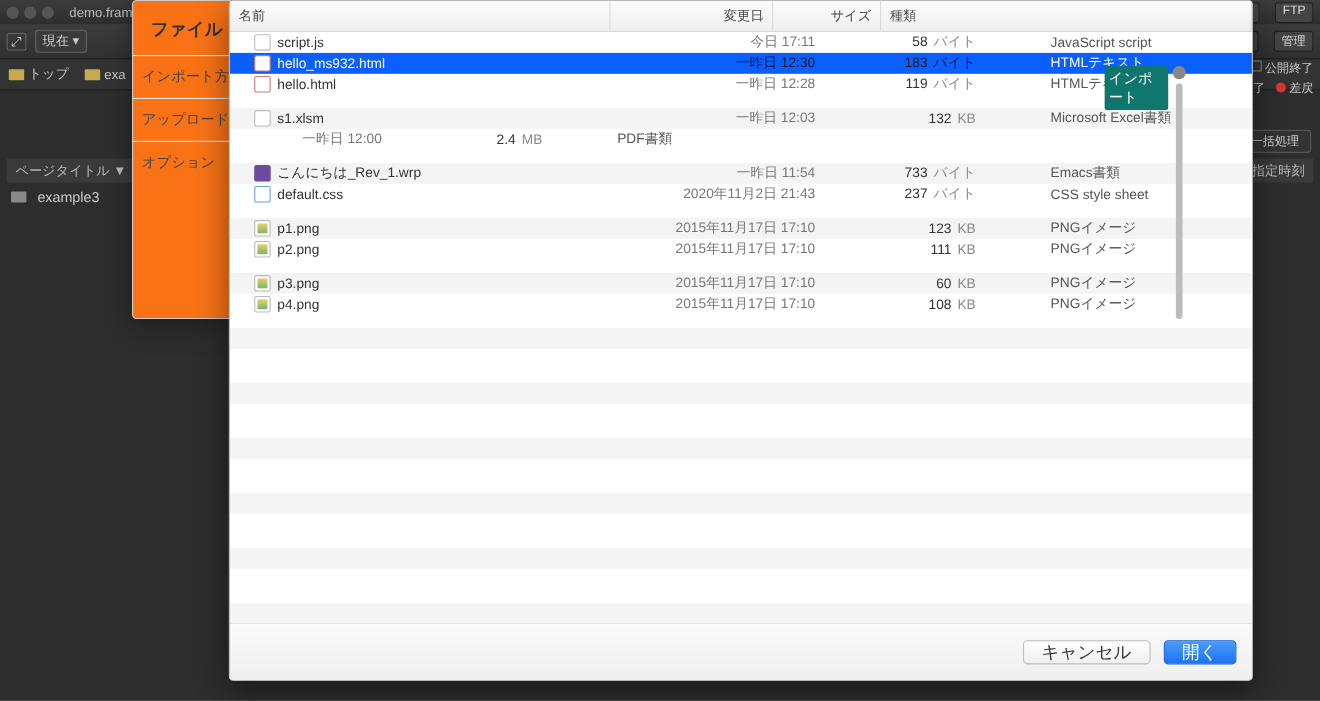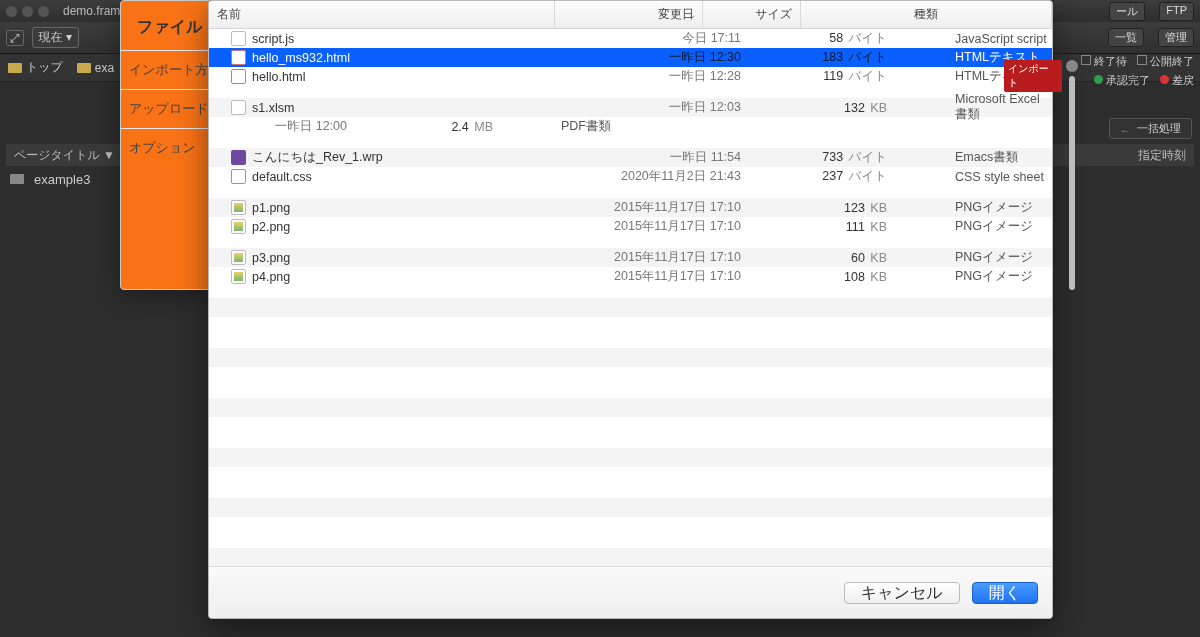--- a/index.html
+++ b/index.html
@@ -23,28 +23,28 @@
 .bg-batch::before { content:"←"; color:#888;}
 .bg-colhead { position:absolute; top:144px; left:6px; right:6px; height:22px; background:#3a3a3a; display:flex; align-items:center; padding:0 8px; font-size:12px; color:#bbb; justify-content:space-between;}
 .bg-row1 { position:absolute; top:168px; left:6px; height:22px; display:flex; align-items:center; padding:0 4px; color:#ccc; font-size:13px; gap:6px;}
 
 
 .left-panel { position:absolute; top:0; left:120px; width:90px; height:290px; background:#f97316; border:1px solid #ccc; border-radius:4px 0 0 4px; box-shadow:0 6px 24px rgba(0,0,0,.35); }
 .lp-title { padding:16px 0 12px 16px; font-size:16px; font-weight:600; color:#333; white-space:nowrap;}
 .lp-item { padding:10px 0 10px 8px; font-size:13px; color:#444; white-space:nowrap; border-top:1px solid #e6e6e6;}
 
 
-.dialog { position:absolute; top:0; left:208px; width:845px; height:619px; background:#fff; border:1px solid #b8b8b8; border-radius:4px; box-shadow:0 10px 30px rgba(0,0,0,.45); display:flex; flex-direction:column; overflow:hidden;}
+.dialog { position:absolute; top:0; left:208px; width:931px; height:619px; background:#fff; border:1px solid #b8b8b8; border-radius:4px; box-shadow:0 10px 30px rgba(0,0,0,.45); display:flex; flex-direction:column; overflow:hidden;}
 .dlg-header { height:28px; background:linear-gradient(#fcfcfc,#efefef); border-bottom:1px solid #d5d5d5; display:flex; font-size:12px; color:#444;}
 .hcol { display:flex; align-items:center; padding:0 8px; border-right:1px solid #d9d9d9; position:relative;}
 .hname { width:346px;}
 .hdate { width:148px; justify-content:flex-end; gap:4px;}
 .hdate .sort-ind { position:absolute; right:6px; font-size:9px; color:#777;}
 .hsize { width:98px; justify-content:flex-end;}
-.hkind { flex:1;justify-content:center;}
+.hkind { flex:1;}
 .dlg-list { flex:1; overflow-y:auto; background:#fff;}
 .row { height:19px; display:flex; align-items:center; font-size:12.5px; color:#333;gap:48px;}
 .row.alt { background:#f4f4f4;margin-top:12px;}
 .row.sel { background:#0a60ff; color:#fff;}
 .row .rname { width:346px; display:flex; align-items:center; padding-left:22px; gap:6px;}
 .row .rdate { width:148px; text-align:right; padding-right:10px; color:#777;}
 .row.sel .rdate { color:#0f172a;}
 .row .rsize { width:98px; text-align:right; padding-right:10px; }
 .row .rsize .num { color:#333;} .row .rsize .unit { color:#8a8a8a; margin-left:2px;}
 .row.sel .rsize .num, .row.sel .rsize .unit { color:#0f172a;}
@@ -58,21 +58,21 @@
 .fi.wrp { background:#6b4aa0;}
 .fi.css { background:#fff; border:1px solid #6aa0d8; color:#3a7cc0;}
 .fi.png { background:#fff; border:1px solid #bbb; position:relative;}
 .fi.png::after{content:"";position:absolute;inset:2px;background:linear-gradient(#e8d070,#7ab56a);}
 .dlg-footer { height:52px; border-top:1px solid #d9d9d9; background:linear-gradient(#fafafa,#efefef); display:flex; align-items:center; justify-content:flex-end; padding:0 14px; gap:12px;}
 .btn { height:22px; padding:0 16px; border-radius:4px; font-size:16px; border:1px solid #bcbcbc; background:linear-gradient(#ffffff,#efefef); color:#333; cursor:pointer;}
 .btn.primary { background:linear-gradient(#4a9bff,#1e73f0); color:#fff; border:1px solid #1960cf;}
 
 
 .outer-scroll { position:absolute; top:10px; left:1004px; width:74px; height:280px;}
-.outer-scroll .cap { position:absolute; top:50px; left:0; width:58px; background:#b91c1c; color:#fff; font-size:10px; padding:2px 4px; border-radius:2px;}
+.outer-scroll .cap { position:absolute; top:50px; left:0; width:58px; background:#0f766e; color:#fff; font-size:13px; padding:2px 4px; border-radius:2px;}
 .outer-scroll .knob { position:absolute; top:50px; right:0; width:12px; height:12px; background:#888; border-radius:6px;}
 .outer-scroll .track { position:absolute; top:66px; right:3px; width:6px; bottom:0; background:#bcbcbc; border-radius:3px;}
 </style>
 </head>
 <body>
 
 <div class="bg-app">
   <div class="bg-titlebar">
     <div class="bg-dots">
       <div class="bg-dot"></div>

